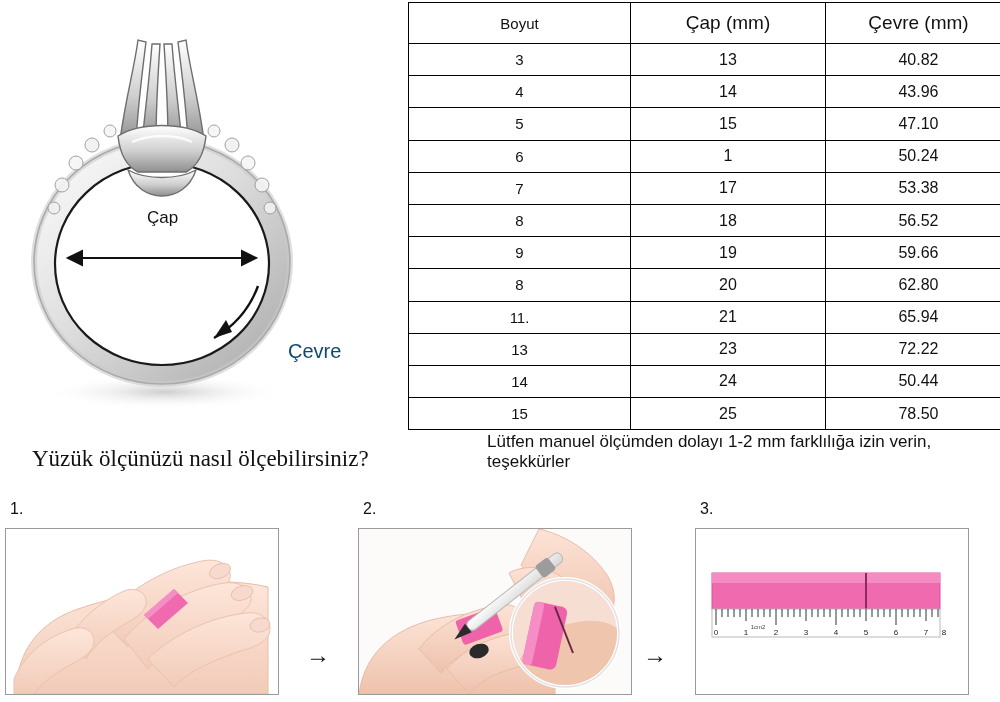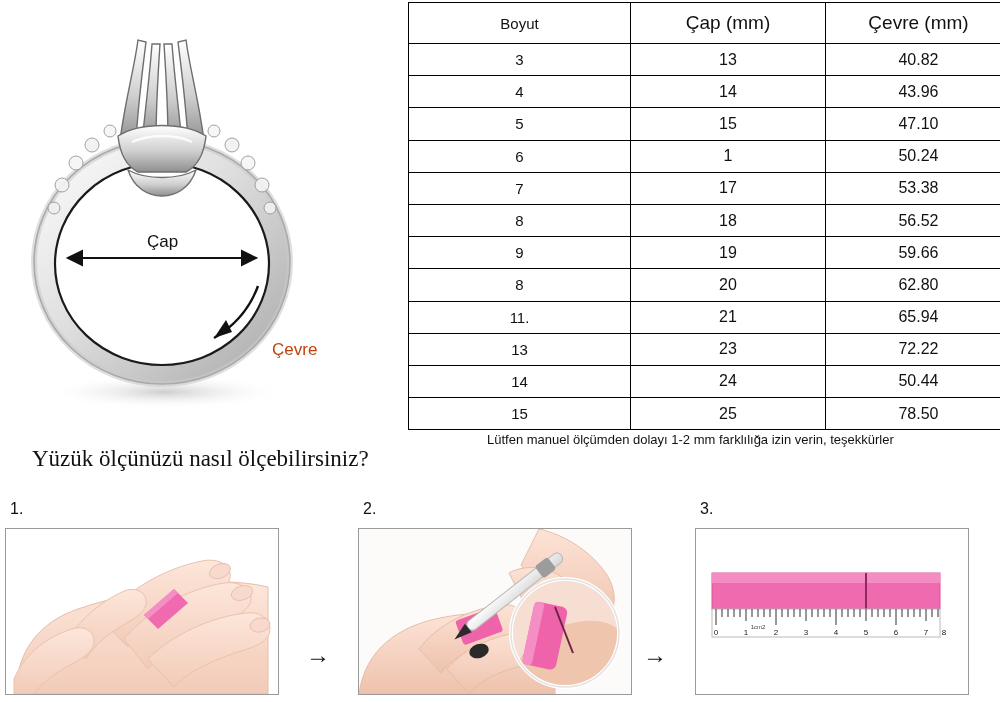--- a/index.html
+++ b/index.html
@@ -22,30 +22,30 @@
     left: 0;
     top: 0;
     width: 375px;
     height: 430px;
   }
   .ring-svg { display: block; }
 
   .cap-label {
     position: absolute;
     left: 147px;
-    top: 232px;
+    top: 208px;
     font-size: 17px;
     color: #111;
   }
   .cevre-label {
     position: absolute;
-    left: 272px;
+    left: 288px;
     top: 340px;
-    font-size: 17px;
-    color: #c2410c;
+    font-size: 20px;
+    color: #0c4a6e;
   }
 
   
   .size-table {
     position: absolute;
     left: 378px;
     top: 2px;
     width: 603px;
     border-collapse: collapse;
     table-layout: fixed;
@@ -72,21 +72,21 @@
     font-size: 16px;
   }
   .col-boyut { width: 222px; }
   .col-cap   { width: 195px; }
   .col-cevre { width: 186px; }
 
   .table-note {
     position: absolute;
     left: 487px;
     top: 432px;
-    font-size: 13px;
+    font-size: 17px;
     color: #111;
   }
 
   
   .howto-title {
     position: absolute;
     left: 32px;
     top: 446px;
     font-size: 23px;
     color: #111;

